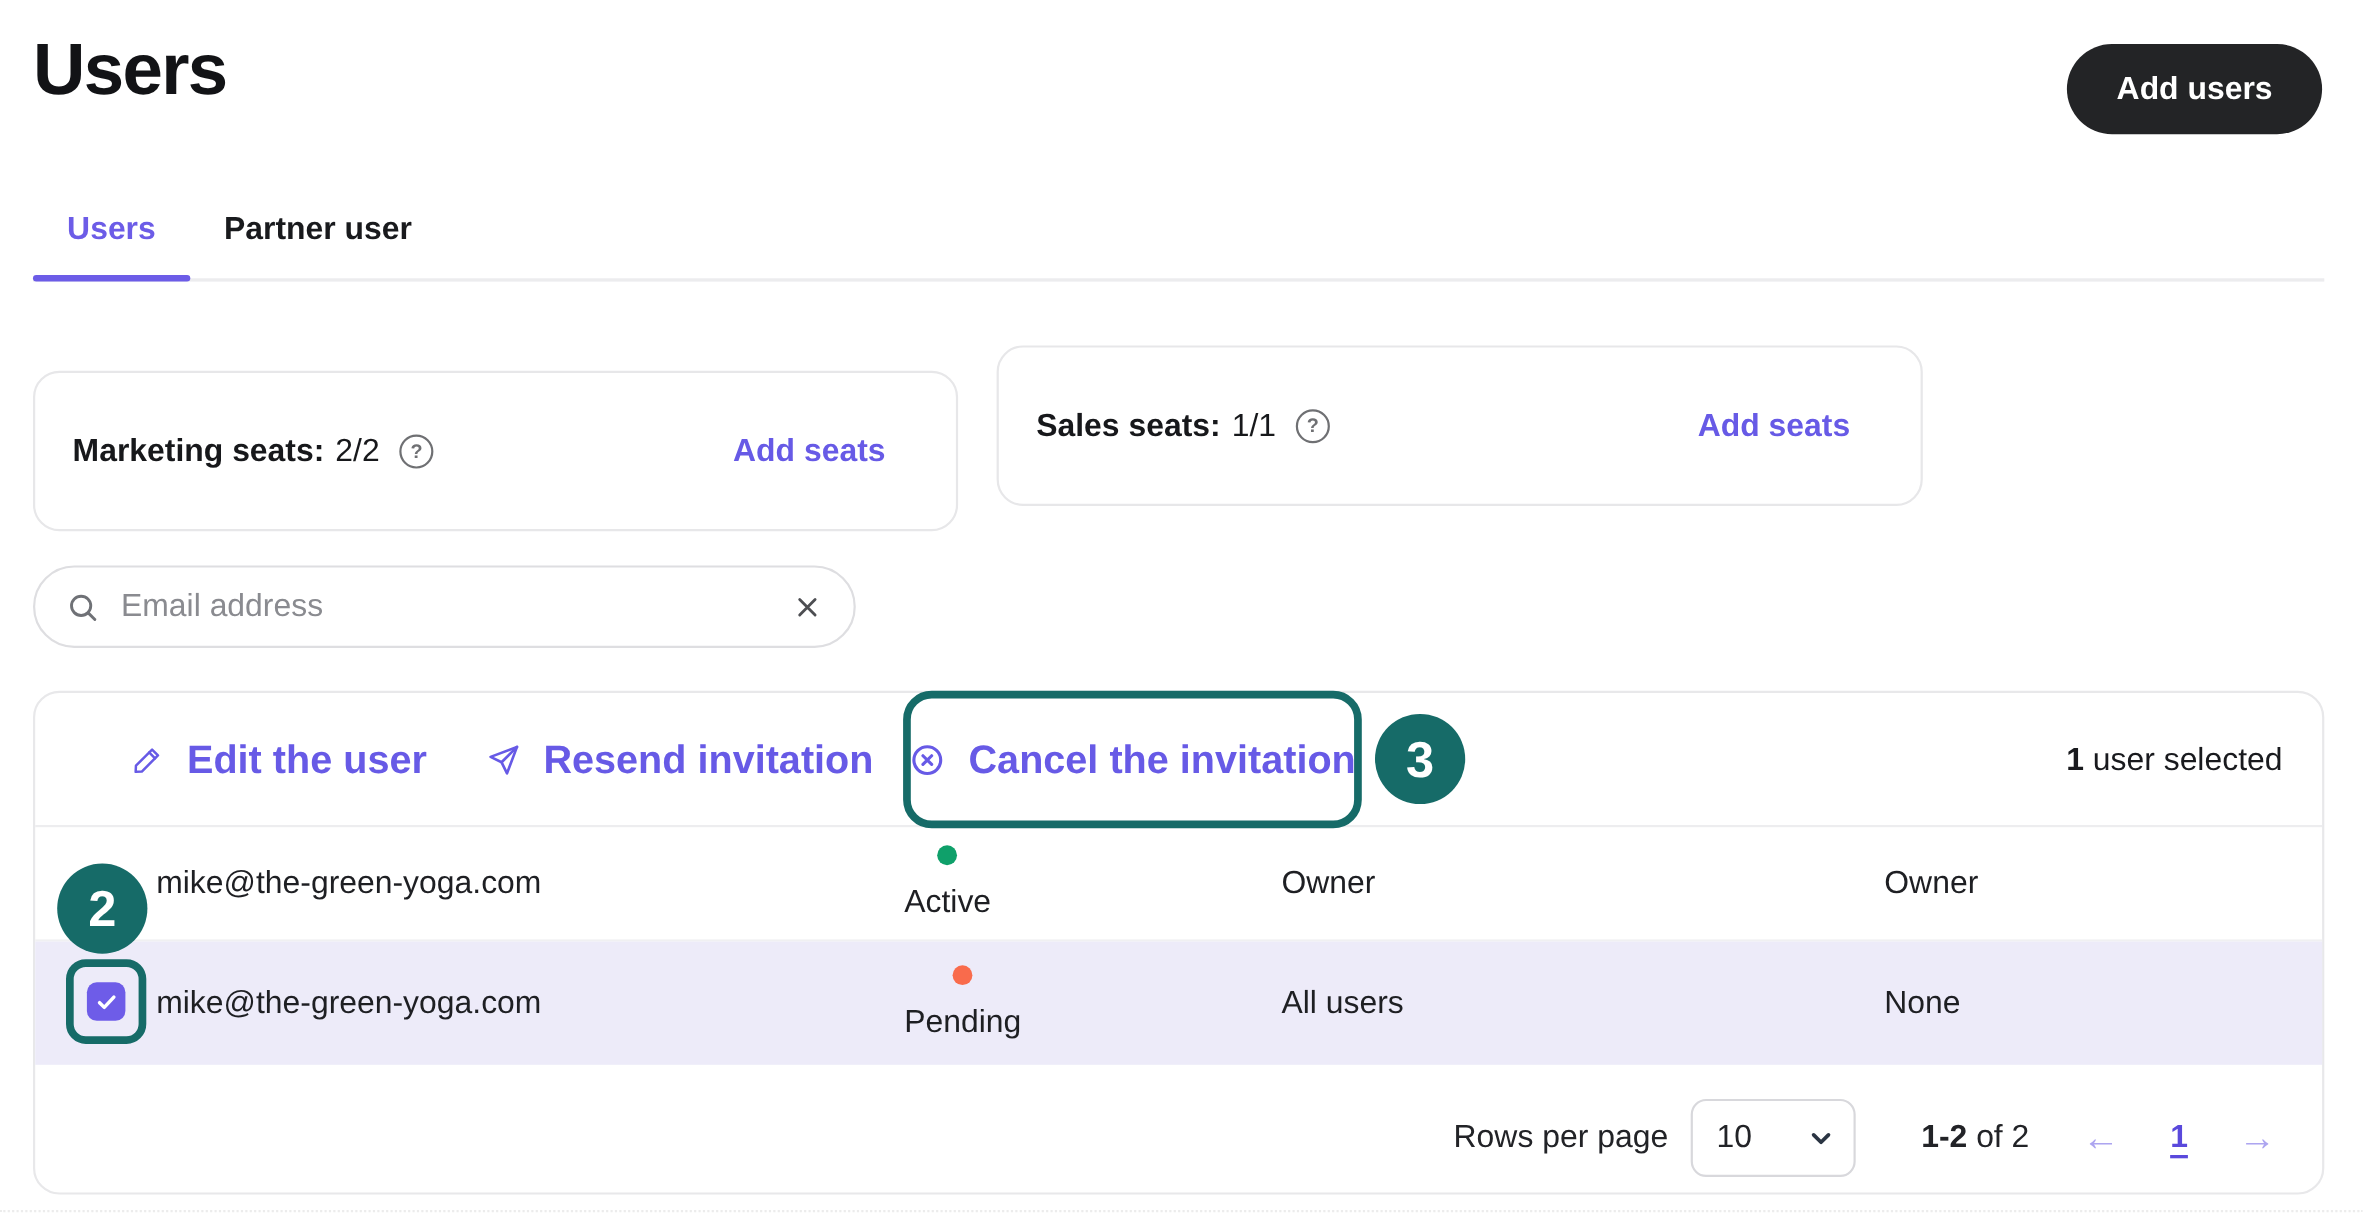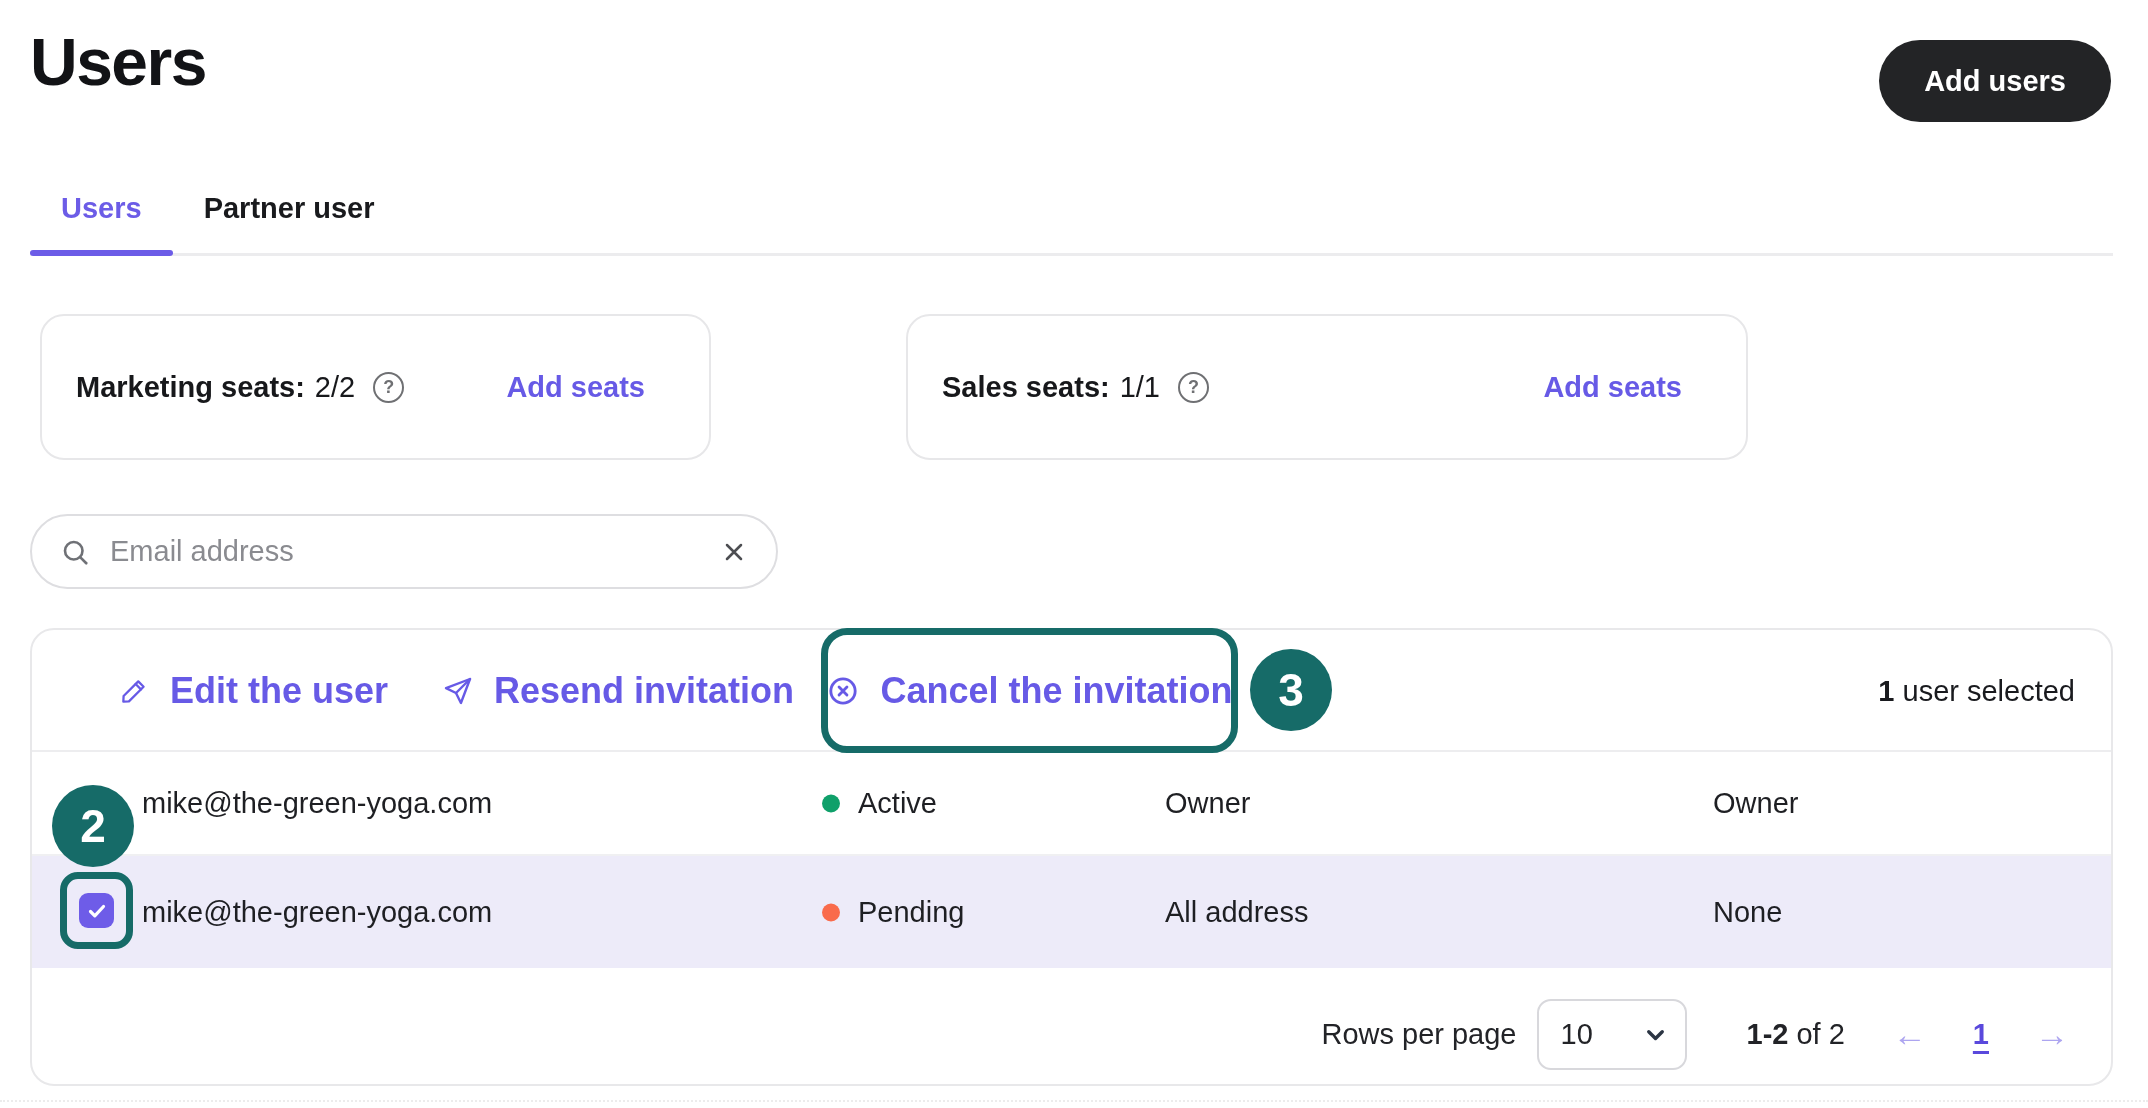--- a/index.html
+++ b/index.html
@@ -33,21 +33,21 @@
     display:none; position:absolute; left:0; right:0; bottom:-3px; height:6px;
     border-radius:3px; background:#6C5CE7;
   }
   .tab.active .tab-underline { display:block; }
   
   .seat-card {
     position:absolute; top:314px; height:146px;
     border:2px solid #E7E7E9; border-radius:24px; background:#fff;
     display:flex; align-items:center; padding:0 64px 0 34px;
   }
-  #seat-card-0 { left:40px;  width:671px; }
+  #seat-card-0 { left:30px;  width:841px;margin-top:23px; }
   #seat-card-1 { left:906px; width:842px; }
   .seat-label { font-size:29px; font-weight:700; color:#17181B; }
   .seat-value { font-size:29px; font-weight:400; color:#17181B; margin-left:10px; }
   .help-icon {
     width:31px; height:31px; margin-left:18px; border:2.5px solid #6F7073;
     border-radius:50%; color:#6F7073; font-size:18px; font-weight:700;
     display:flex; align-items:center; justify-content:center; cursor:pointer; flex:none;
   }
   .seat-action { margin-left:auto; font-size:29px; font-weight:700; color:#675AE6; cursor:pointer; }
   
@@ -92,21 +92,21 @@
     display:flex; align-items:center; justify-content:center;
   }
   #badge-3 { left:1218px; top:19px; }
   #badge-2 { left:20px;  top:155px; }
   
   .row { position:relative; }
   .row-0 { height:104px; border-bottom:2px solid #F0F0F2; }
   .row-1 { height:112px;padding-left:48px; }
   .cell { position:absolute; top:50%; transform:translateY(-50%); font-size:29px; color:#1E1F23; white-space:nowrap; }
   .cell-email  { left:110px; }
-  .cell-status { left:790px; display:flex; align-items:center; gap:18px; }
+  .cell-status { left:790px; display:flex; align-items:center; gap:18px;flex-direction:column; }
   .status-dot  { width:18px; height:18px; border-radius:50%; flex:none; }
   .cell-role   { left:1133px; }
   .cell-access { left:1681px; }
   .checkbox-outline {
     position:absolute; left:28px; top:16px; width:73px; height:77px;
     border:7px solid #166B68; border-radius:18px;
     display:flex; align-items:center; justify-content:center; z-index:5;
   }
   .checkbox {
     width:35px; height:35px; border-radius:9px; background:#6E5CE8;
@@ -236,21 +236,21 @@
           <svg width="24" height="24" viewBox="0 0 24 24" fill="none" stroke="#FFFFFF" stroke-width="3.2" stroke-linecap="round" stroke-linejoin="round">
             <path d="M5.5 12.5l4.3 4.3 8.7-9.3"></path>
           </svg>
         </div>
       </div>
       <span class="cell cell-email">mike@the-green-yoga.com</span>
       <span class="cell cell-status">
         <span class="status-dot" style="background: rgb(249, 107, 76);"></span>
         <span>Pending</span>
       </span>
-      <span class="cell cell-role">All address</span>
+      <span class="cell cell-role">All users</span>
       <span class="cell cell-access">None</span>
     </div>
 
     <div class="badge" id="badge-2" style="background: rgb(22, 107, 104);">
       <span>2</span>
     </div>
 
     <div class="pagination">
       <span>Rows per page</span>
       <div class="rpp-select">

